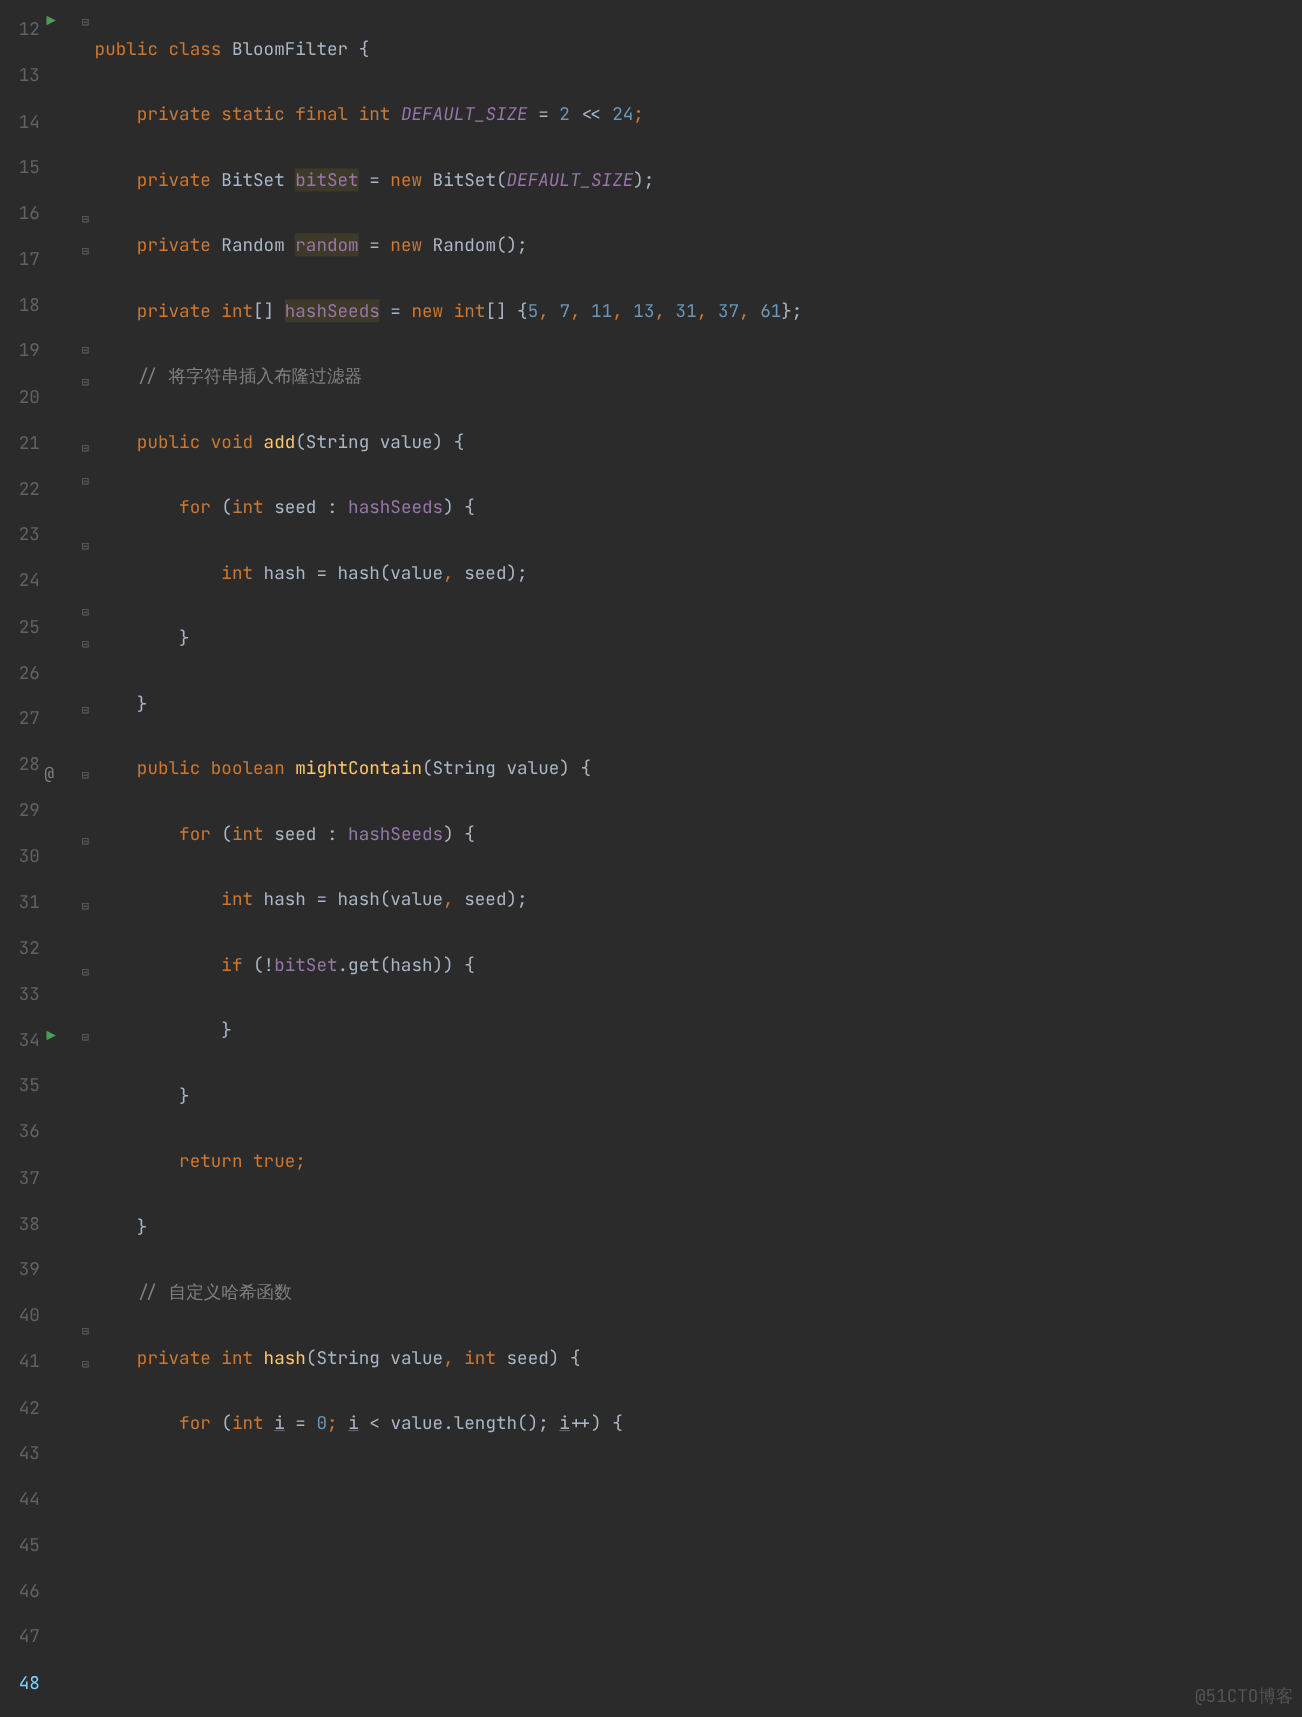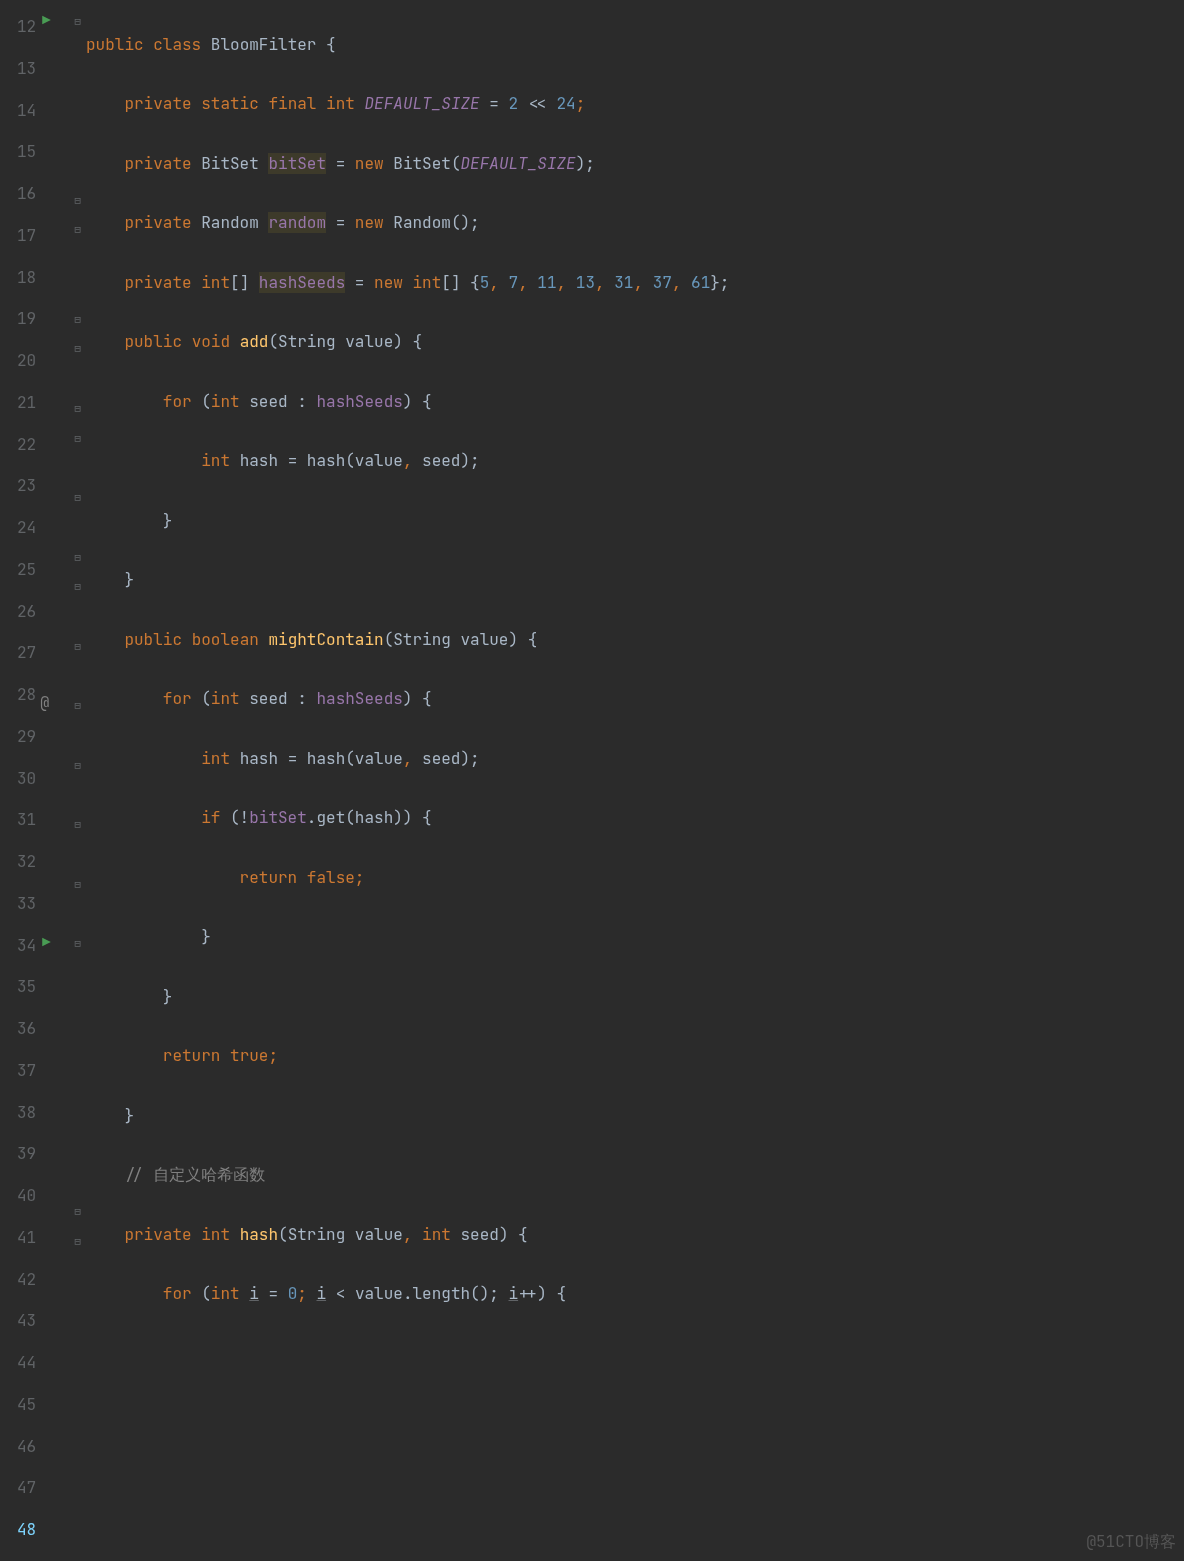--- a/index.html
+++ b/index.html
@@ -148,30 +148,30 @@
         <div class="fold" style="top: 1197px;">⊟</div>
         <div class="fold" style="top: 1226.75px;">⊟</div>
       </div>
   </div>
   <div class="code">
 <div class="code-line"><span class="kw">public</span> <span class="kw">class</span> <span class="cls">BloomFilter</span><span> {</span></div>
 <div class="code-line">    <span class="kw">private</span> <span class="kw">static</span> <span class="kw">final</span> <span class="kw">int</span> <span class="fld ital">DEFAULT_SIZE</span><span> = </span><span class="num">2</span><span> &lt;&lt; </span><span class="num">24</span><span class="kw">;</span></div>
 <div class="code-line">    <span class="kw">private</span> <span>BitSet</span> <span class="fld-hl">bitSet</span><span> = </span><span class="kw">new</span> <span>BitSet(</span><span class="fld ital">DEFAULT_SIZE</span><span>);</span></div>
 <div class="code-line">    <span class="kw">private</span> <span>Random</span> <span class="fld-hl">random</span><span> = </span><span class="kw">new</span> <span>Random();</span></div>
 <div class="code-line">    <span class="kw">private</span> <span class="kw">int</span><span>[]</span> <span class="fld-hl">hashSeeds</span><span> = </span><span class="kw">new</span> <span class="kw">int</span><span>[] {</span><span id="numlist"><span class="num">5</span><span class="kw">,</span> <span class="num">7</span><span class="kw">,</span> <span class="num">11</span><span class="kw">,</span> <span class="num">13</span><span class="kw">,</span> <span class="num">31</span><span class="kw">,</span> <span class="num">37</span><span class="kw">,</span> <span class="num">61</span></span><span>};</span></div>
+<div class="code-line">    <span class="cmt">// 将字符串插入布隆过滤器</span></div>
 <div class="code-line">    <span class="kw">public</span> <span class="kw">void</span> <span class="mth">add</span><span>(String value) {</span></div>
 <div class="code-line">        <span class="kw">for</span><span> (</span><span class="kw">int</span> <span>seed : </span><span class="fld">hashSeeds</span><span>) {</span></div>
 <div class="code-line">            <span class="kw">int</span> <span>hash = hash(value</span><span class="kw">,</span><span> seed);</span></div>
 <div class="code-line">        <span>}</span></div>
 <div class="code-line">    <span>}</span></div>
 <div class="code-line">    <span class="kw">public</span> <span class="kw">boolean</span> <span class="mth">mightContain</span><span>(String value) {</span></div>
 <div class="code-line">        <span class="kw">for</span><span> (</span><span class="kw">int</span> <span>seed : </span><span class="fld">hashSeeds</span><span>) {</span></div>
 <div class="code-line">            <span class="kw">int</span> <span>hash = hash(value</span><span class="kw">,</span><span> seed);</span></div>
 <div class="code-line">            <span class="kw">if</span><span> (!</span><span class="fld">bitSet</span><span>.get(hash)) {</span></div>
-<div class="code-line">                <span class="kw">return</span><span> </span><span class="kw">false</span><span class="kw">;</span></div>
 <div class="code-line">            <span>}</span></div>
 <div class="code-line">        <span>}</span></div>
 <div class="code-line">        <span class="kw">return</span><span> </span><span class="kw">true</span><span class="kw">;</span></div>
 <div class="code-line">    <span>}</span></div>
 <div class="code-line">    <span class="cmt">// 自定义哈希函数</span></div>
 <div class="code-line">    <span class="kw">private</span> <span class="kw">int</span> <span class="mth">hash</span><span>(String value</span><span class="kw">,</span><span> </span><span class="kw">int</span><span> seed) {</span></div>
 <div class="code-line">        <span class="kw">for</span><span> (</span><span class="kw">int</span><span> </span><span class="ul">i</span><span> = </span><span class="num">0</span><span class="kw">; </span><span class="ul">i</span><span> &lt; value.length(); </span><span class="ul">i</span><span>++) {</span></div>
 
 
 

